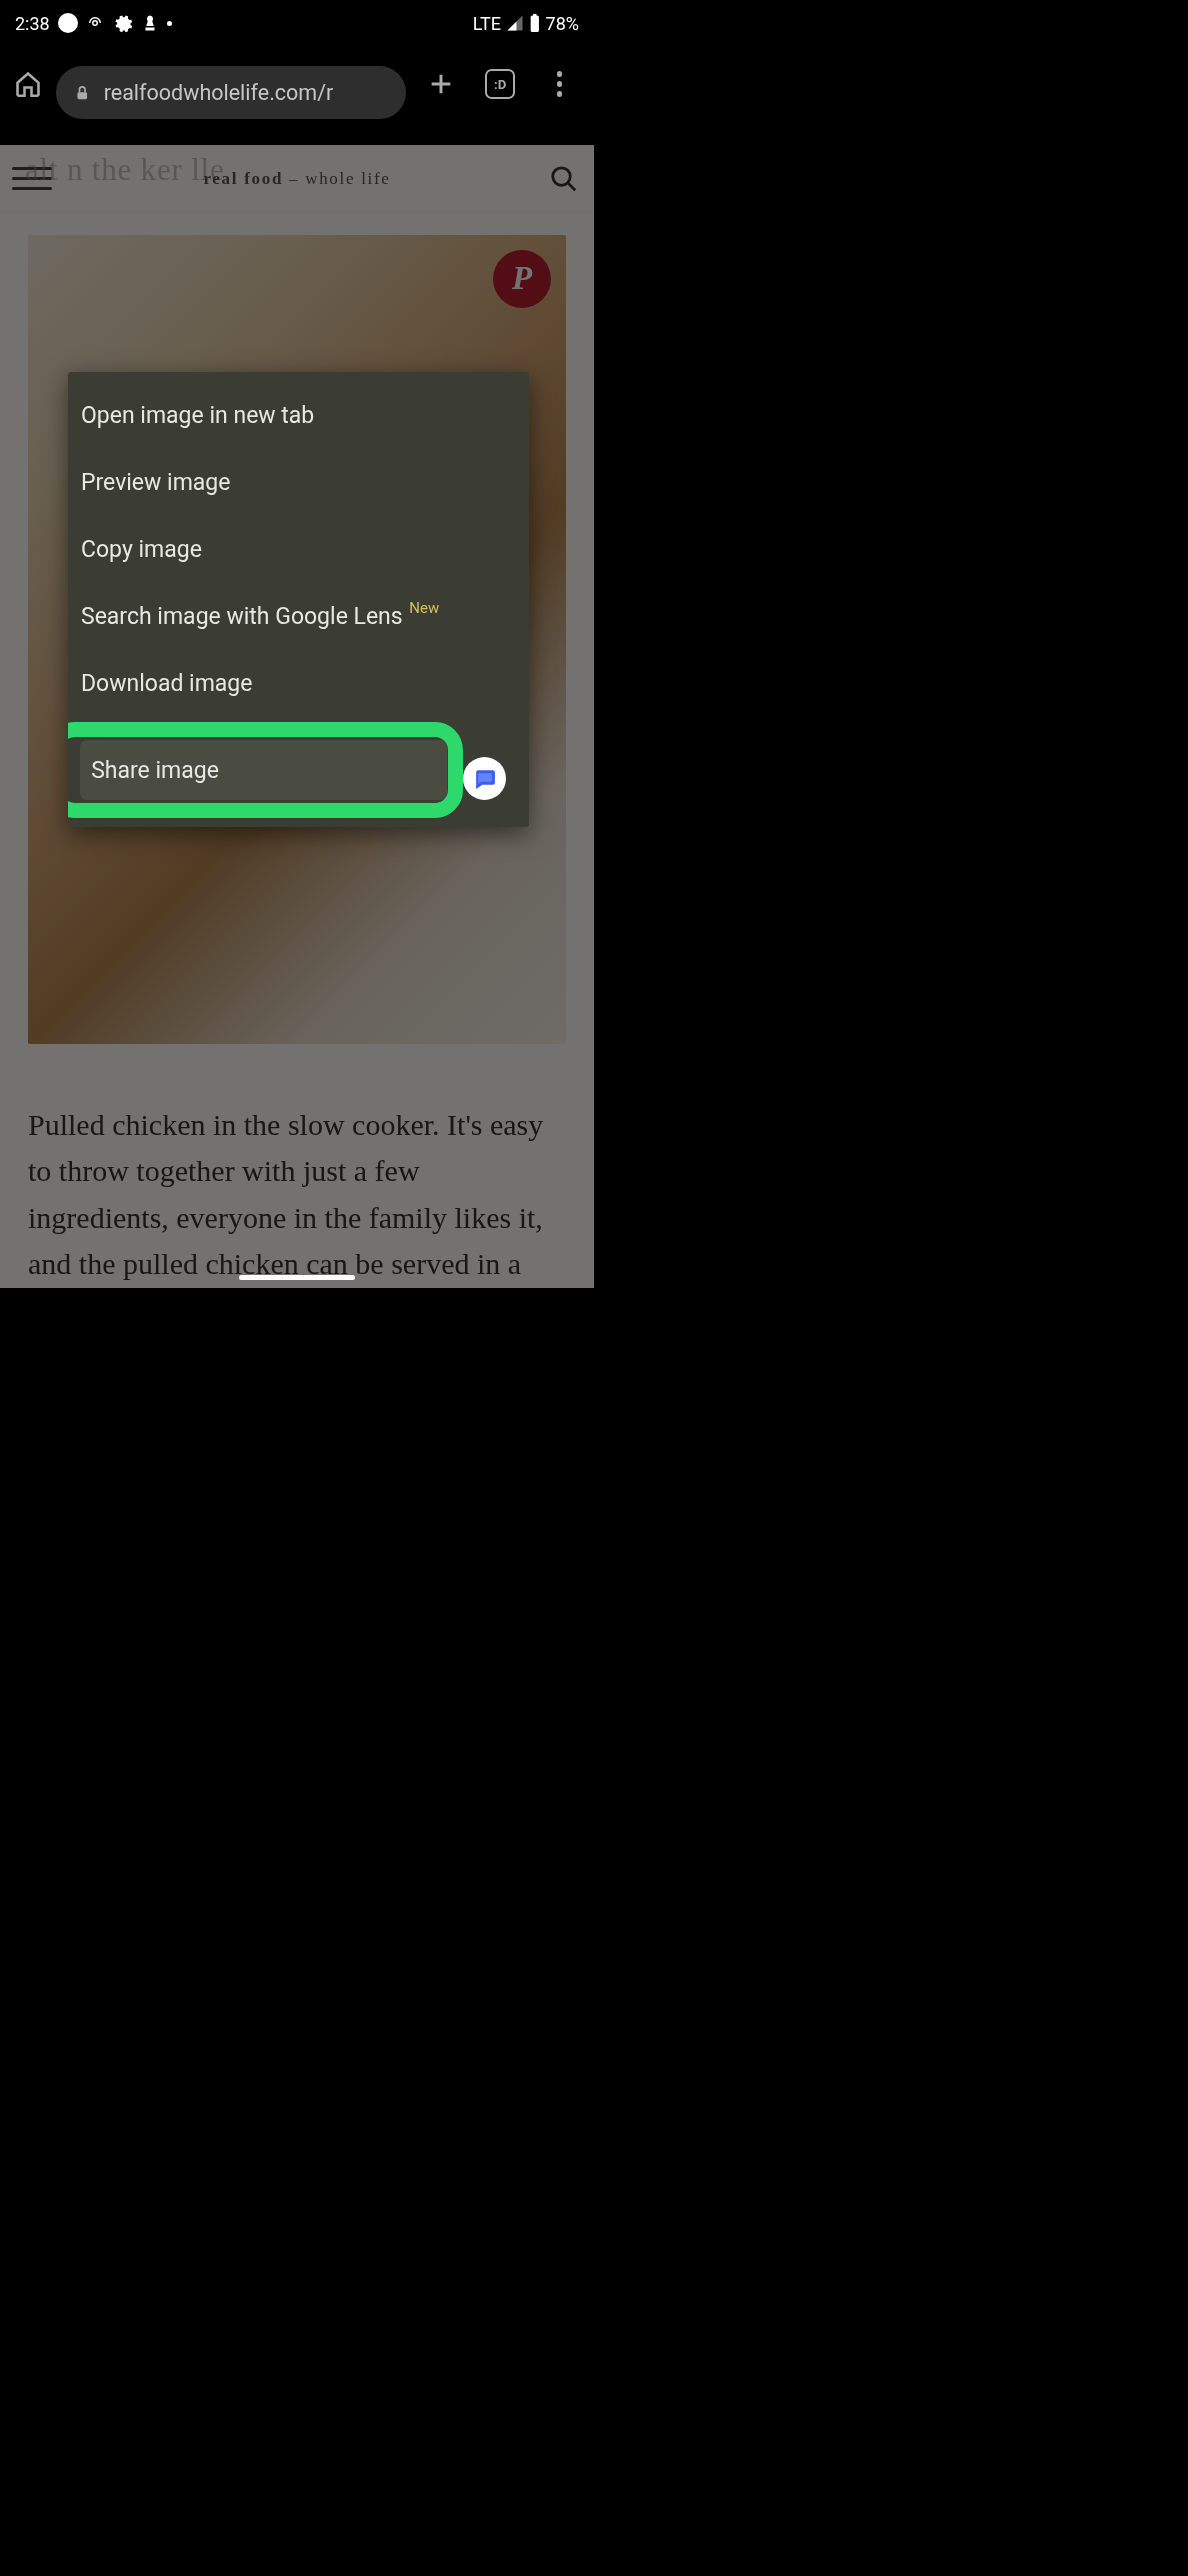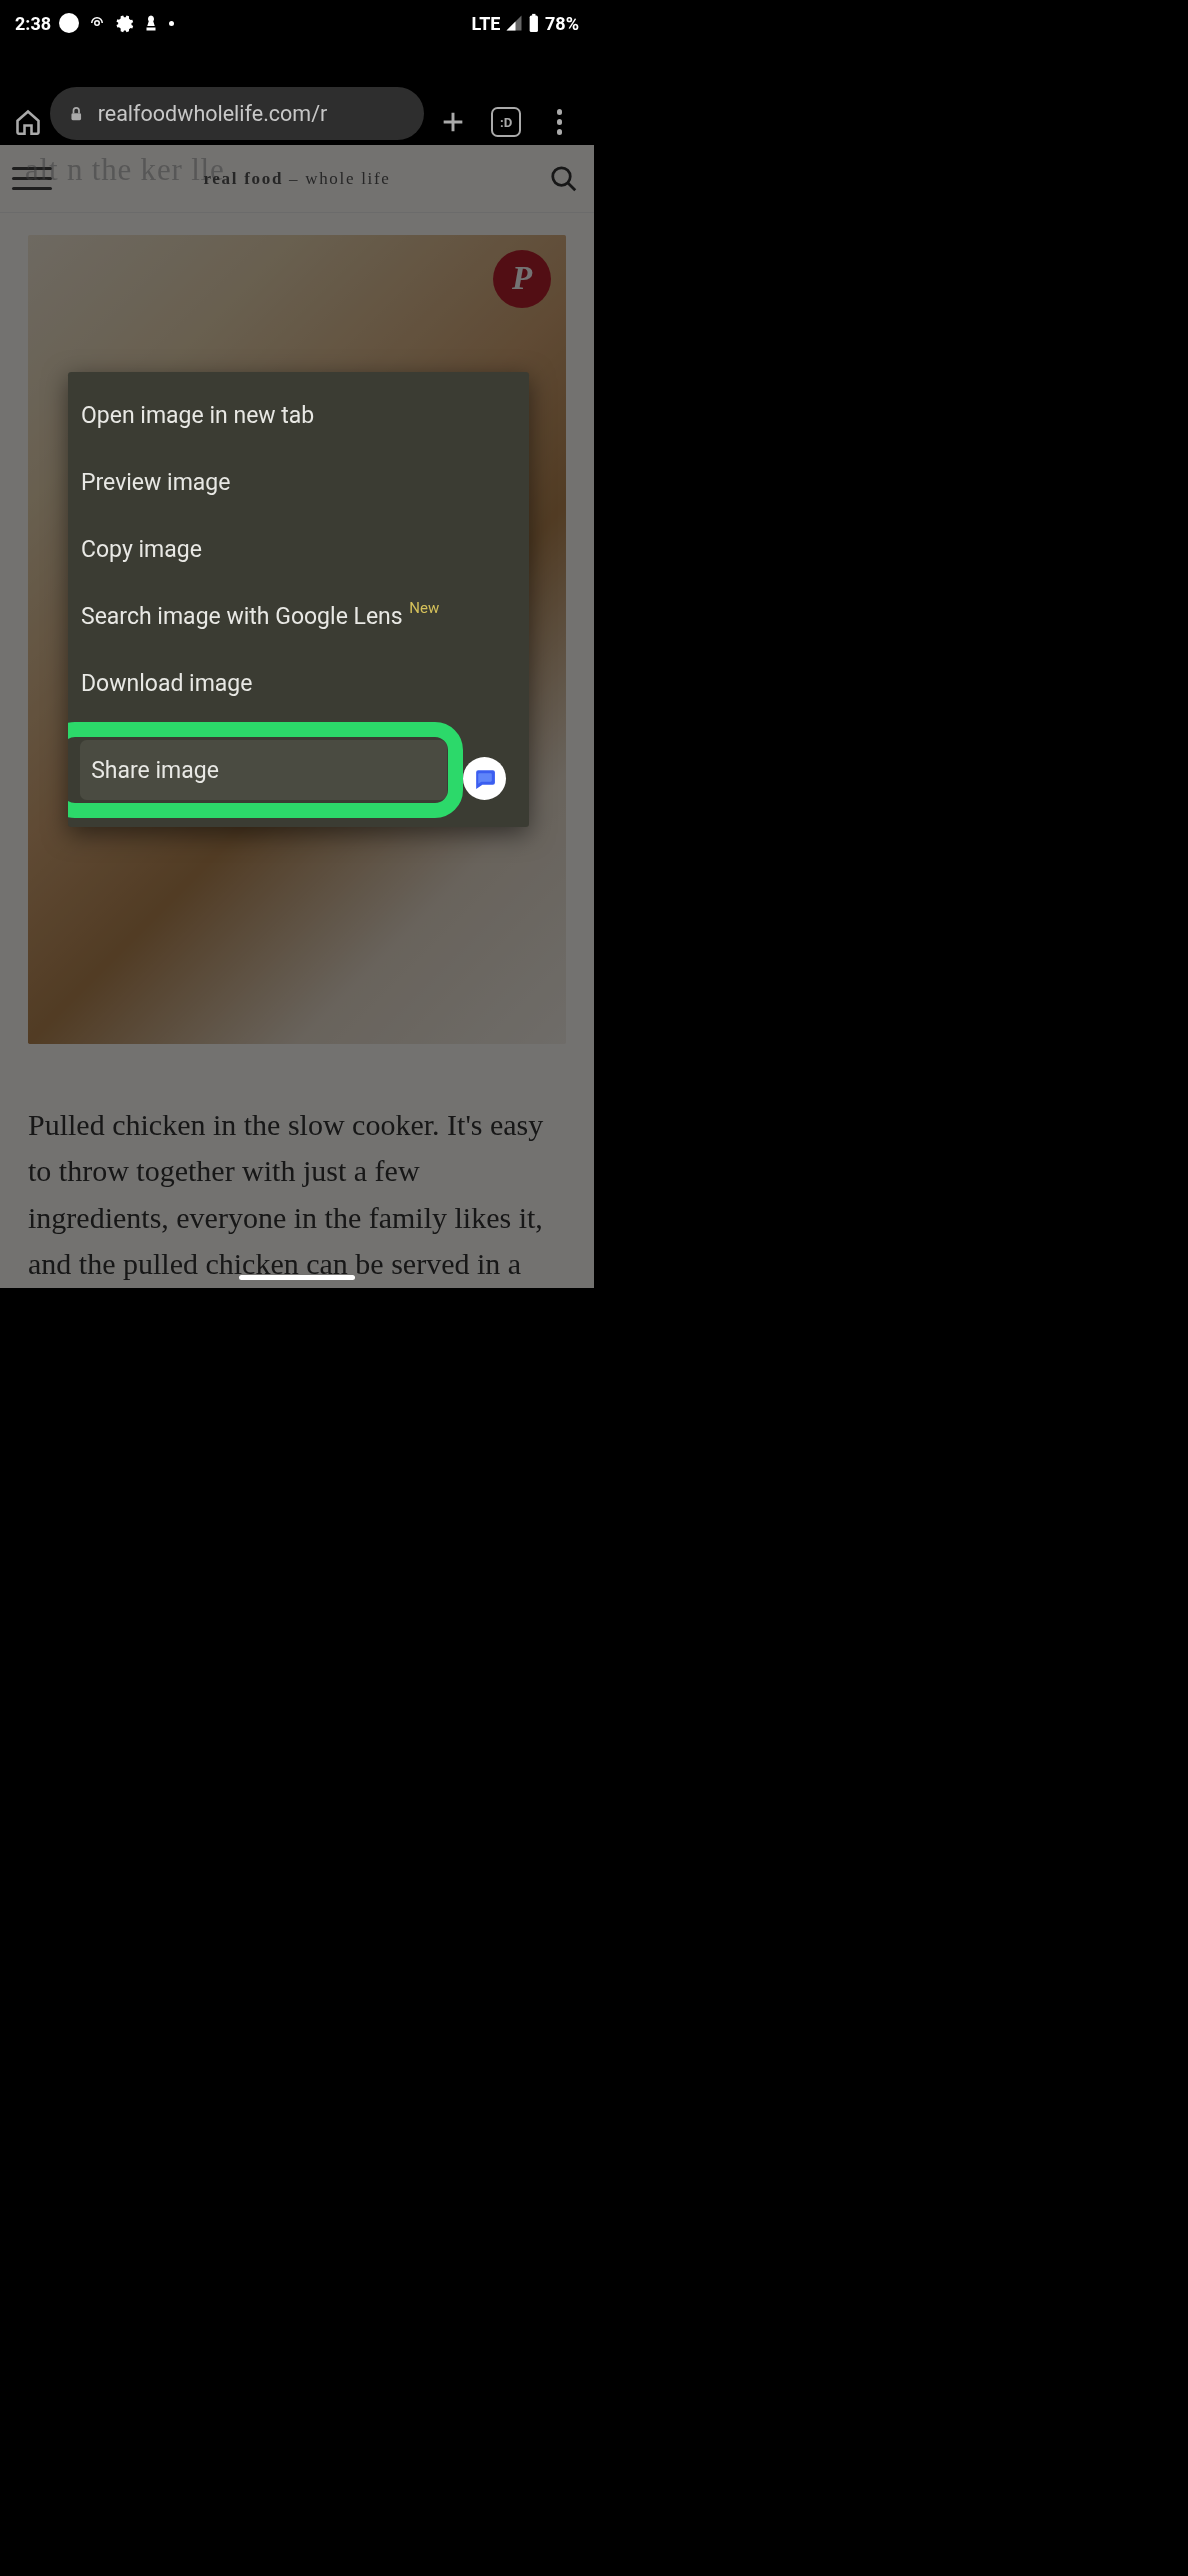--- a/index.html
+++ b/index.html
@@ -1,29 +1,29 @@
 <!DOCTYPE html>
 <html style="font-size:13.2px"><head>
 <meta charset="utf-8">
 <style>
   * { margin: 0; padding: 0; box-sizing: border-box; }
   html, body { width: 594px; height: 1288px; overflow: hidden; font-family: Roboto, Arial, sans-serif; }
   body { background: #000; position: relative; }
 
   
-  .status-bar { position: absolute; top: 0; left: 0; right: 0; height: 46px; display: flex; align-items: center; justify-content: space-between; padding: 0 15px; color: #fff; font-size: 18px; font-weight: 700; }
+  .status-bar { position: absolute; top: 0; left: 0; right: 0; height: 46px; display: flex; align-items: center; justify-content: space-between; padding: 0 15px; color: #fff; font-size: 18px; font-weight: 400; }
   .status-left { display: flex; align-items: center; gap: 8.3px; }
   .status-right { display: flex; align-items: center; gap: 5px; }
   .status-circle { width: 20px; height: 20px; background: #fff; border-radius: 50%; }
   .status-icon-small { font-size: 16.5px; }
   .status-dot { width: 5px; height: 5px; background: #fff; border-radius: 50%; }
   .gear-icon, .chess-icon { display: inline-flex; }
 
   
-  .browser-bar { position: absolute; top: 66px; left: 0; right: 0; height: 74px; display: flex; align-items: flex-end; padding: 0 10px; gap: 4px; }
+  .browser-bar { position: absolute; top: 66px; left: 0; right: 0; height: 74px; display: flex; align-items: flex-start; padding: 0 10px; gap: 10px; }
   .home-btn { width: 36px; height: 36px; display: flex; align-items: center; justify-content: center; }
   .url-bar { flex: 1; background: #2e2e2e; border-radius: 33px; height: 53px; display: flex; align-items: center; padding: 0 18px; gap: 13.2px; color: #c7c7c7; font-size: 21.5px; overflow: hidden; }
   .url-text { white-space: nowrap; overflow: hidden; }
   .plus-btn, .tabs-btn, .more-btn { width: 36px; height: 36px; display: flex; align-items: center; justify-content: center; margin: 0 6.6px; }
   .tab-counter { border: 2.5px solid #aaa; border-radius: 6.6px; width: 30px; height: 30px; display: flex; align-items: center; justify-content: center; font-size: 13.2px; font-weight: 700; color: #aaa; }
   .three-dots { display: flex; flex-direction: column; gap: 4.1px; }
   .three-dots span { width: 5.8px; height: 5.8px; background: #aaa; border-radius: 50%; }
 
   
   .page-content { position: absolute; top: 145px; left: 0; right: 0; bottom: 0; background: #fefcf9; }

